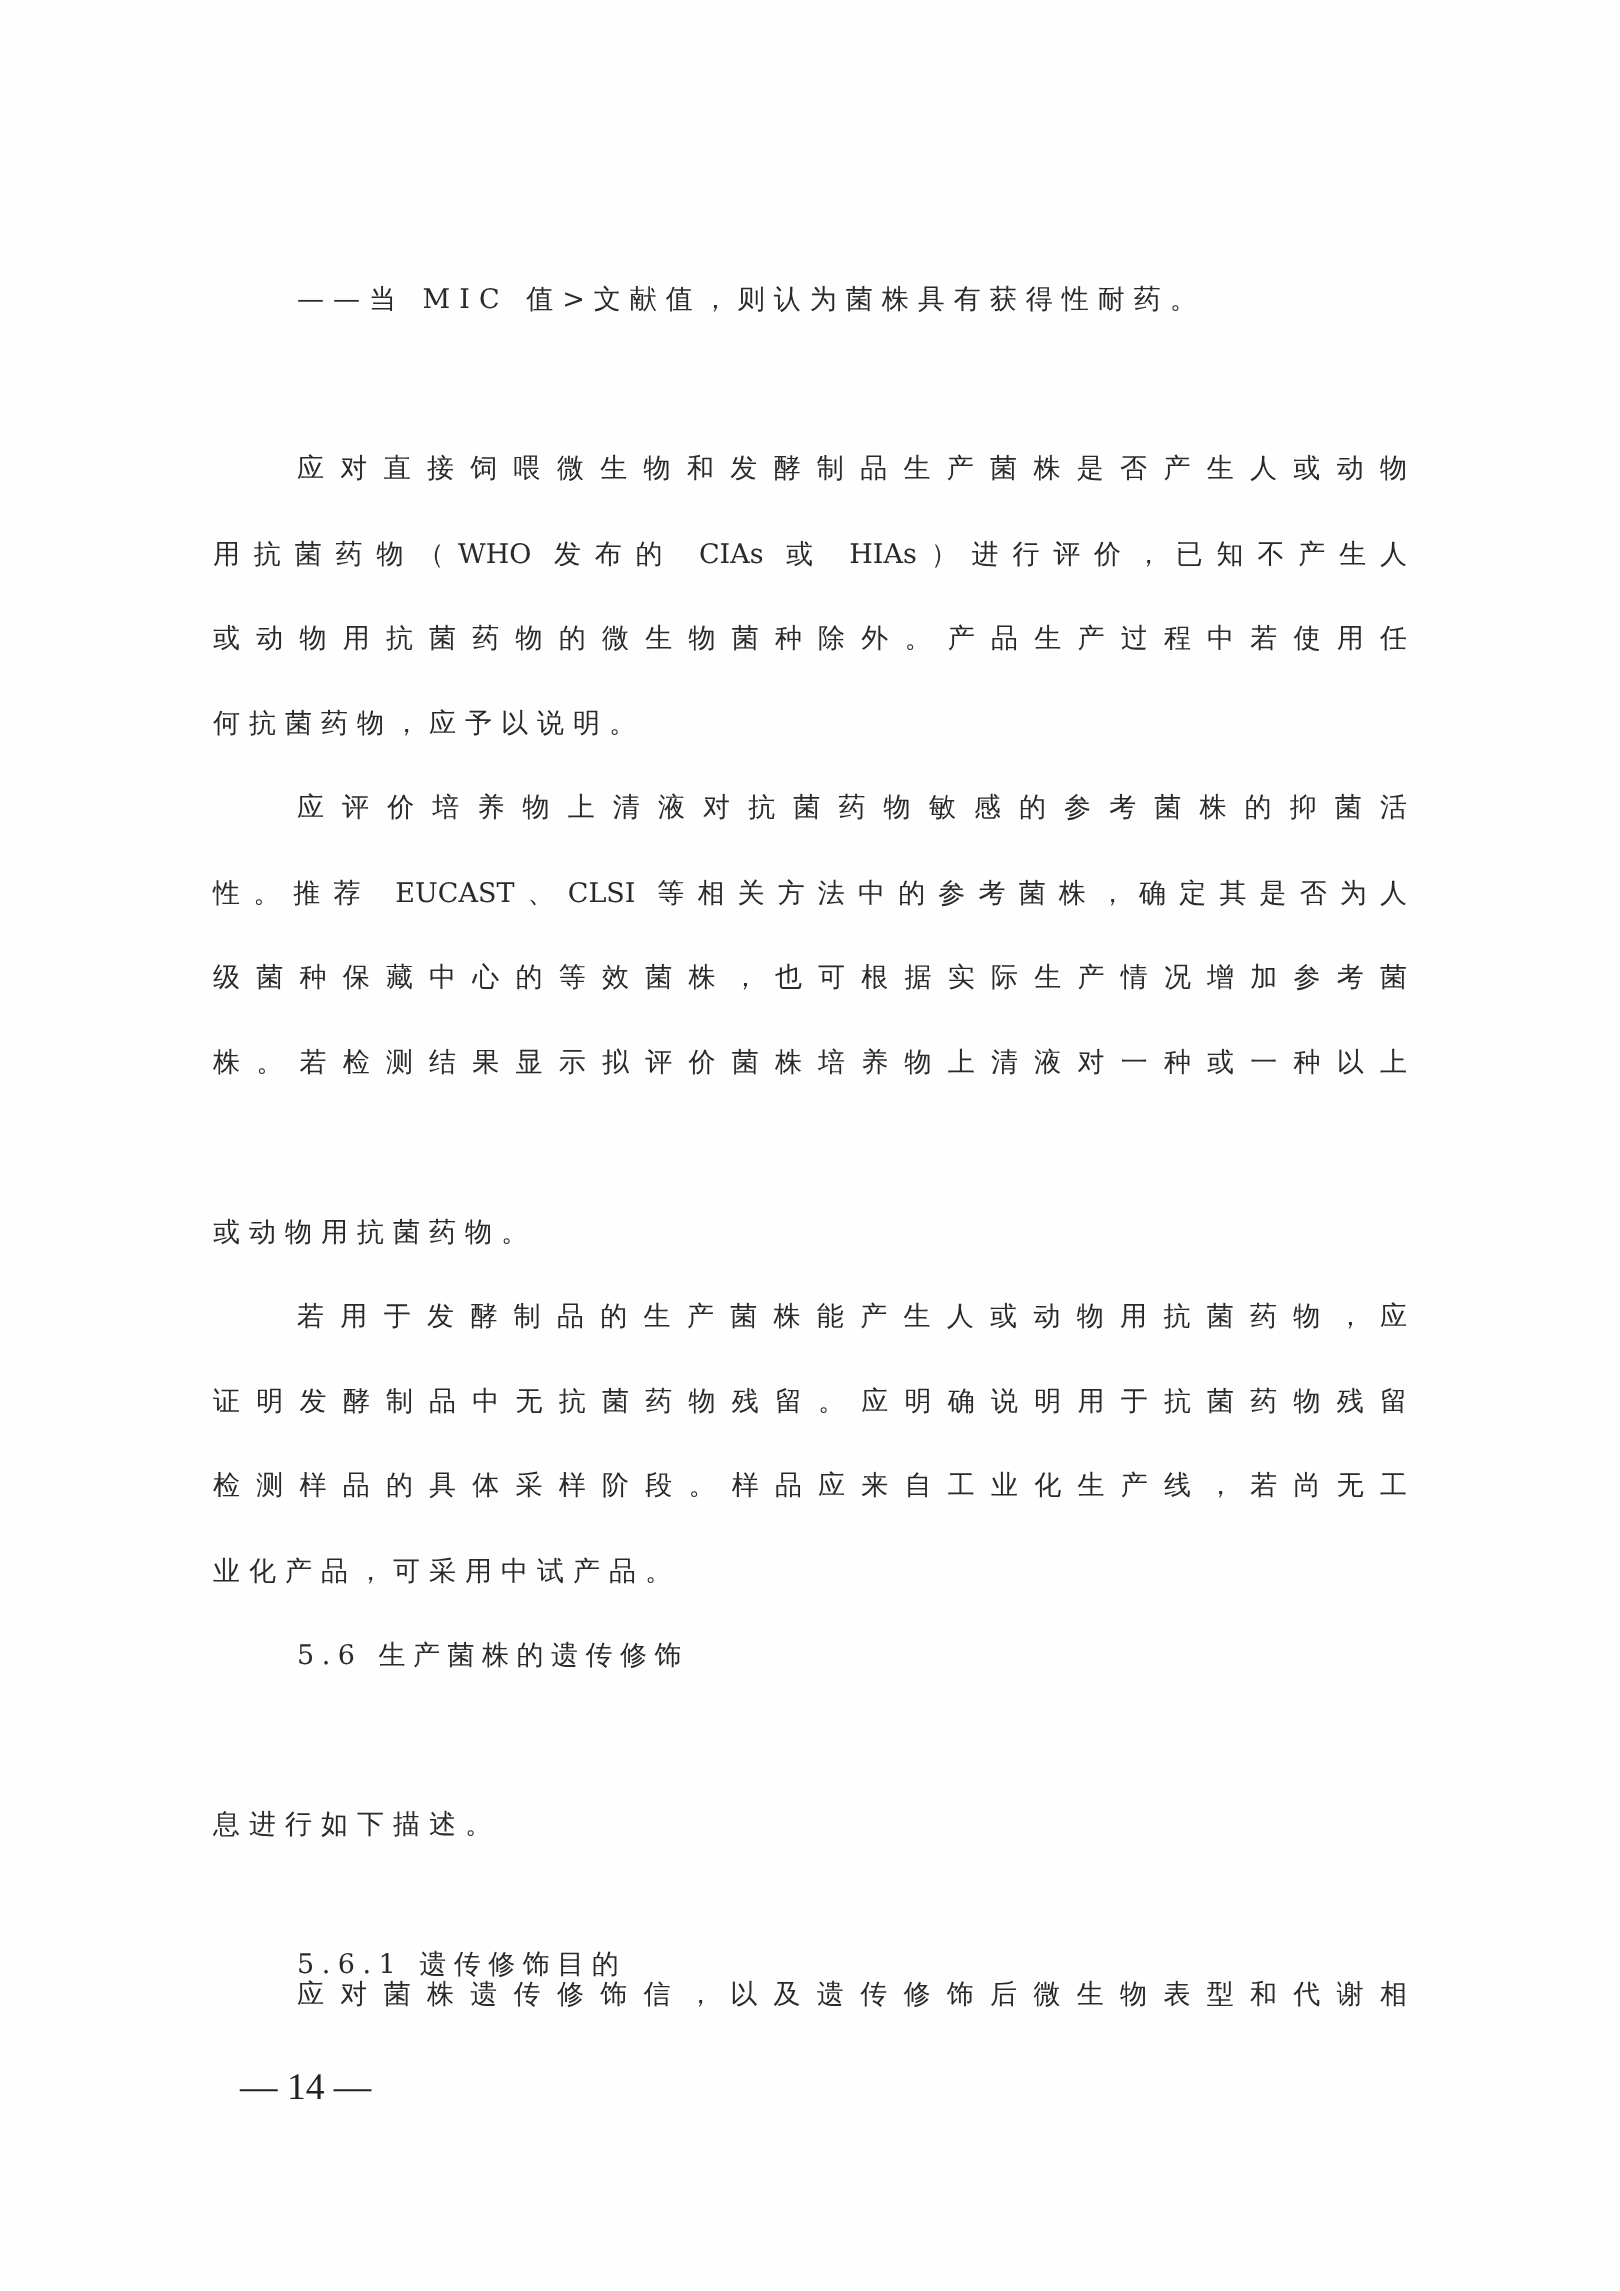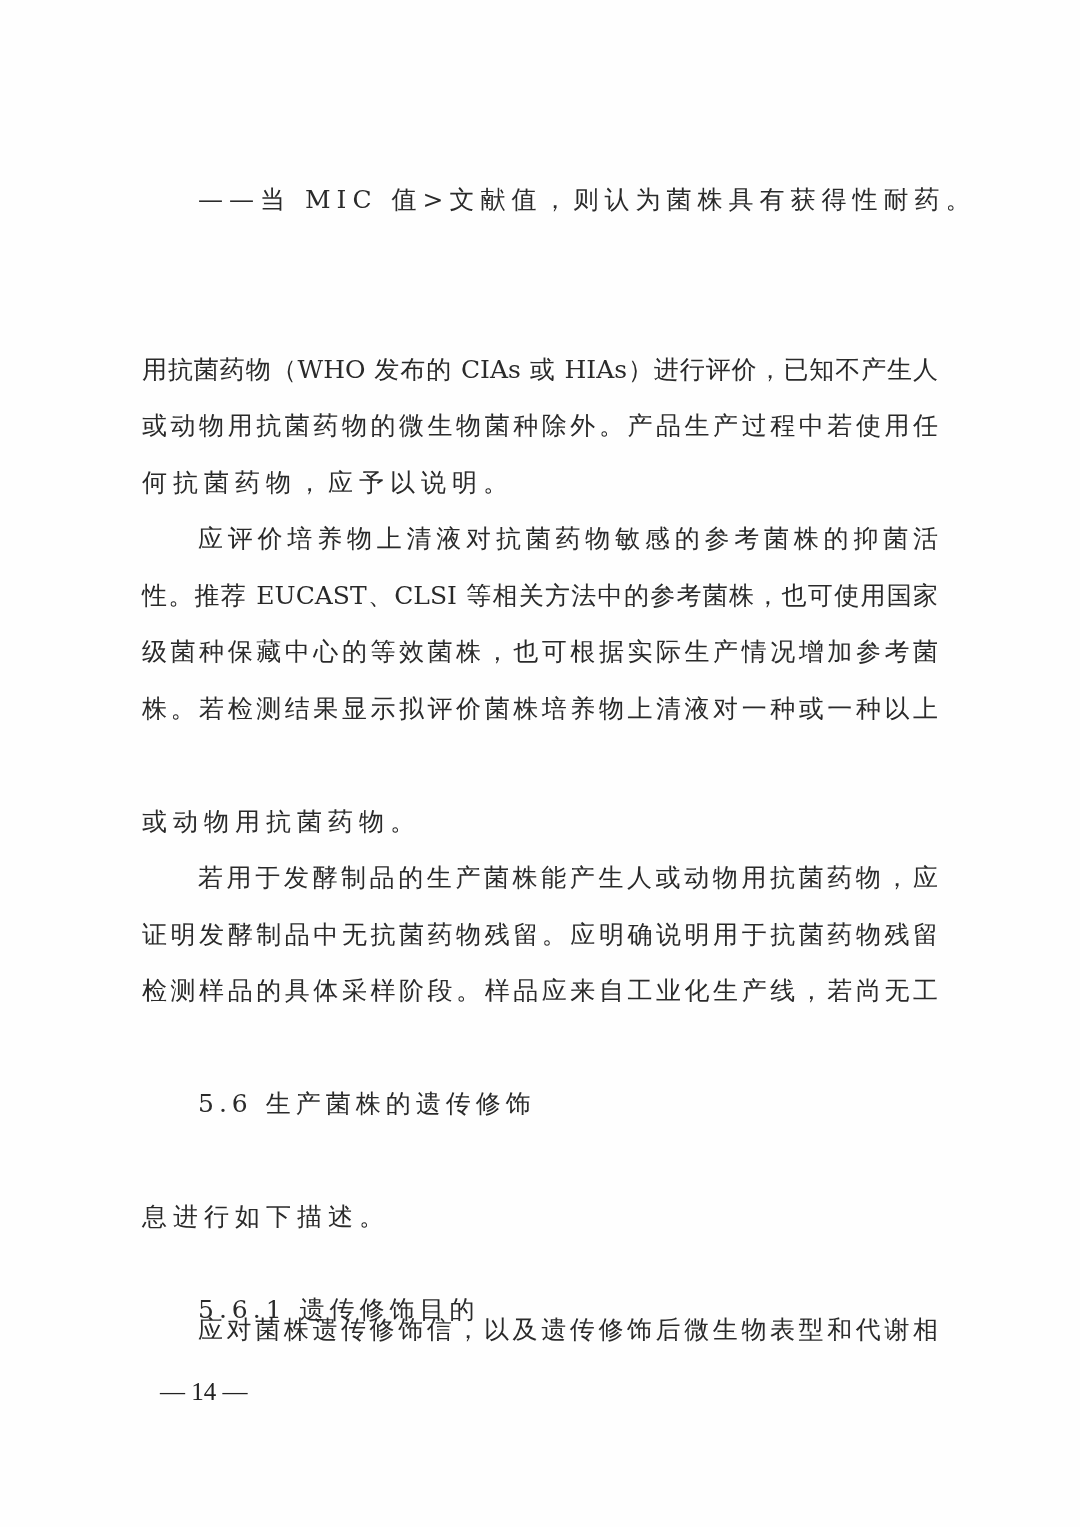--- a/index.html
+++ b/index.html
@@ -21,21 +21,21 @@
       top: 0;
       width: 1080px;
       height: 1527px;
       background: #fefefe;
     }
     .line {
       position: absolute;
       left: 142px;
       width: 796px;
       height: 40px;
-      font-size: 25px;
+      font-size: 18px;
       line-height: 40px;
       white-space: nowrap;
       text-align: justify;
       text-align-last: justify;
       letter-spacing: 0;
     }
     .line.indent {
       left: 198px;
       width: 740px;
     }
@@ -58,33 +58,35 @@
       white-space: pre;
       color: #222;
     }
   </style>
 </head>
 <body>
 
 <div class="page">
   <div class="line indent last" style="top:180px">——当 MIC 值&gt;文献值，则认为菌株具有获得性耐药。</div>
 
+  <div class="line indent" style="top:293px">应对直接饲喂微生物和发酵制品生产菌株是否产生人或动物</div>
   <div class="line" style="top:350px">用抗菌药物（WHO 发布的 CIAs 或 HIAs）进行评价，已知不产生人</div>
   <div class="line" style="top:406px">或动物用抗菌药物的微生物菌种除外。产品生产过程中若使用任</div>
   <div class="line last" style="top:463px">何抗菌药物，应予以说明。</div>
 
   <div class="line indent" style="top:519px">应评价培养物上清液对抗菌药物敏感的参考菌株的抑菌活</div>
-  <div class="line" style="top:576px">性。推荐 EUCAST、CLSI 等相关方法中的参考菌株，也可使用国家</div>
+  <div class="line" style="top:576px">性。推荐 EUCAST、CLSI 等相关方法中的参考菌株，确定其是否为人</div>
   <div class="line" style="top:632px">级菌种保藏中心的等效菌株，也可根据实际生产情况增加参考菌</div>
   <div class="line" style="top:689px">株。若检测结果显示拟评价菌株培养物上清液对一种或一种以上</div>
   <div class="line indent" style="top:858px">若用于发酵制品的生产菌株能产生人或动物用抗菌药物，应</div>
 
   <div class="line last" style="top:802px">或动物用抗菌药物。</div>
   <div class="line" style="top:915px">证明发酵制品中无抗菌药物残留。应明确说明用于抗菌药物残留</div>
   <div class="line" style="top:971px">检测样品的具体采样阶段。样品应来自工业化生产线，若尚无工</div>
+  <div class="line last" style="top:1028px">业化产品，可采用中试产品。</div>
 
   <div class="line indent heading" style="top:1084px">5.6 生产菌株的遗传修饰</div>
   <div class="line last" style="top:1197px">息进行如下描述。</div>
 
   <div class="line indent heading" style="top:1290px">5.6.1 遗传修饰目的</div>
   <div class="line indent" style="top:1310px">应对菌株遗传修饰信，以及遗传修饰后微生物表型和代谢相</div>
 
   <div class="page-number">— 14 —</div>
 </div>
 

